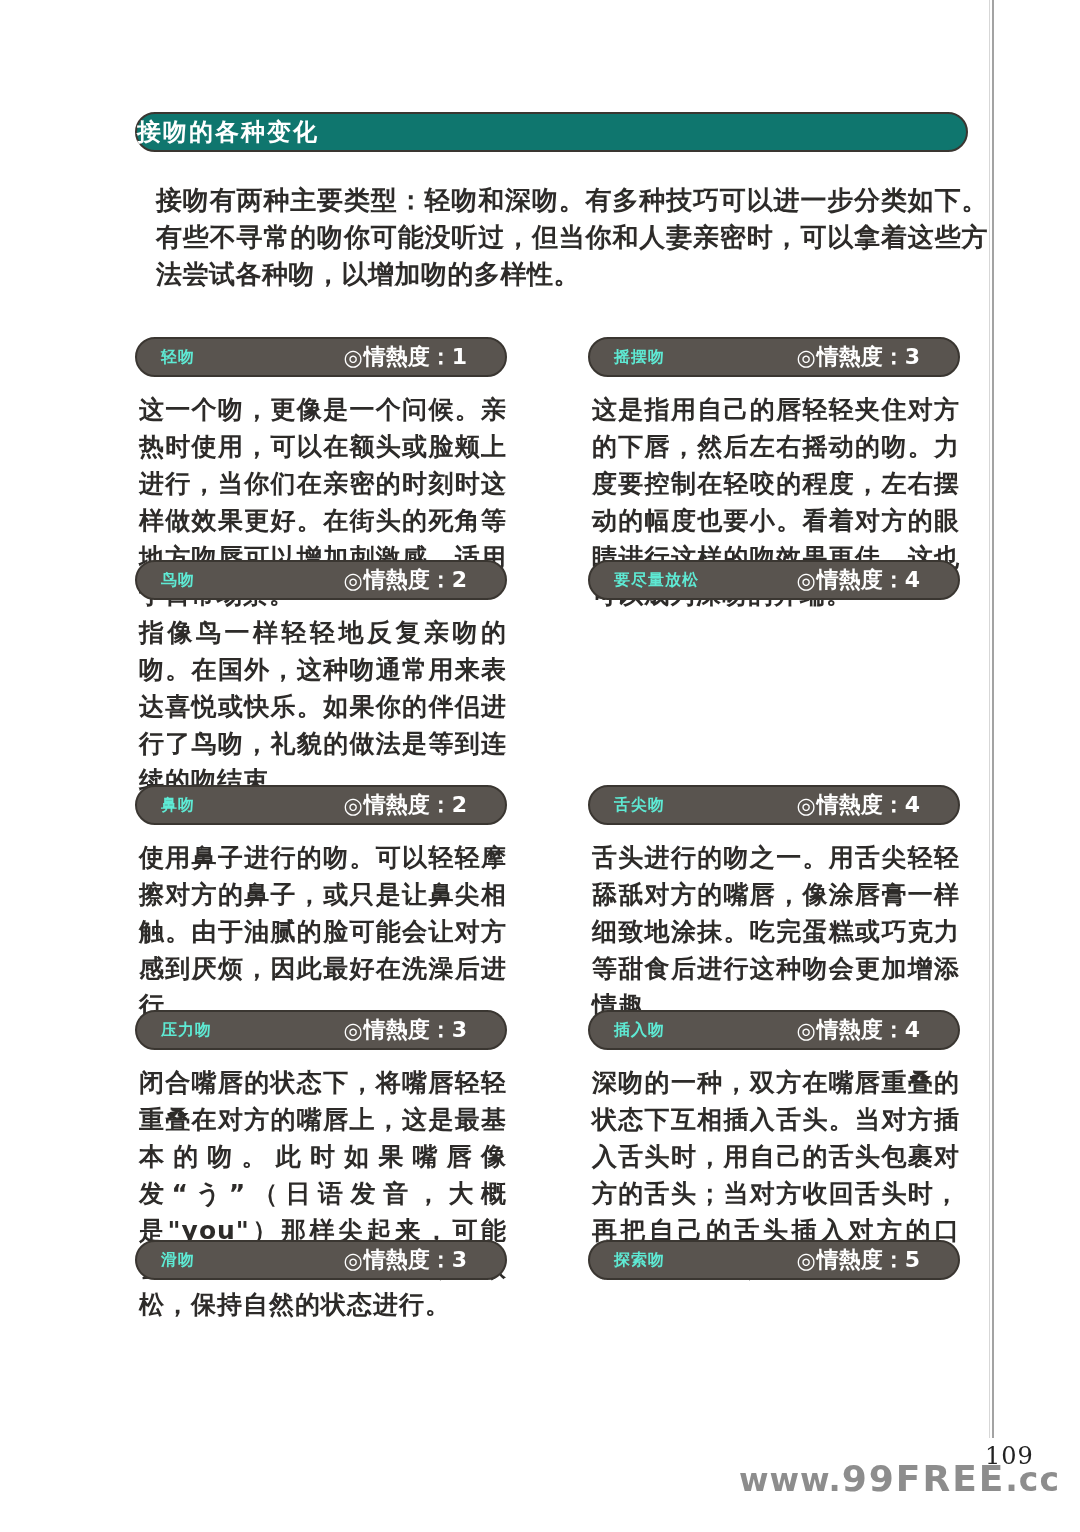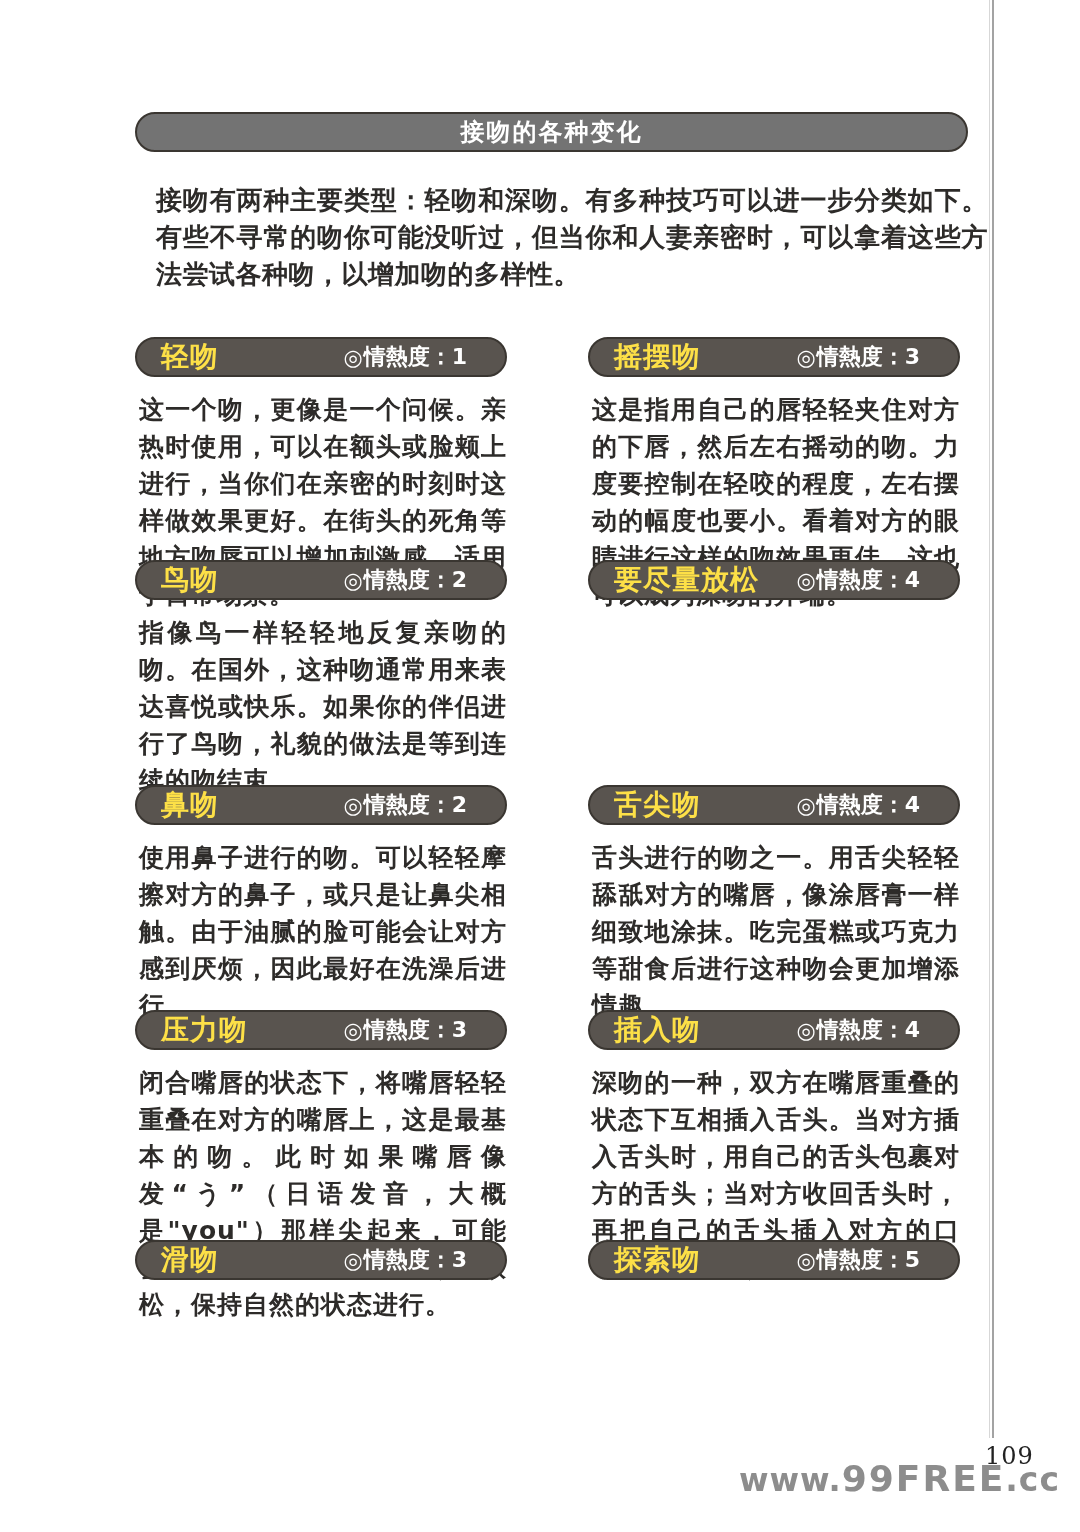--- a/index.html
+++ b/index.html
@@ -7,23 +7,23 @@
     width:1080px;height:1532px;
     background:#ffffff;
     position:relative;
     overflow:hidden;
     font-family:"DejaVu Sans",sans-serif;
     color:#2d2b29;
   }
   
   .title-bar{
     position:absolute;left:135px;top:112px;width:833px;height:40px;
-    background:#737373;border:2px solid #3a3631;border-radius:20px;
+    background:#0f766e;border:2px solid #3a3631;border-radius:20px;
     box-sizing:border-box;
-    display:flex;align-items:center;justify-content:center;
+    display:flex;align-items:center;justify-content:flex-start;
   }
   .title-bar span{
     color:#ffffff;font-size:24px;font-weight:700;letter-spacing:2px;
   }
   
   .intro{
     position:absolute;left:140px;top:166px;width:832px;
     font-size:26px;line-height:37px;font-weight:700;
     letter-spacing:0.5px;color:#2d2b29;margin:16px;
     text-align:justify;
@@ -38,21 +38,21 @@
   .row-3{top:1010px;}
   .row-4{top:1240px;}
   
   .k-bar{
     height:40px;border-radius:20px;
     background:#59544f;border:2px solid #3a3631;
     box-sizing:border-box;
     display:flex;align-items:center;justify-content:space-between;
     padding:0 38px 0 24px;
   }
-  .k-name{color:#fde047;font-size:28px;font-weight:700;letter-spacing:1px;white-space:nowrap;}
+  .k-name{color:#5eead4;font-size:16px;font-weight:700;letter-spacing:1px;white-space:nowrap;}
   .k-rate{color:#ffffff;font-size:22px;font-weight:700;white-space:nowrap;display:flex;align-items:center;}
   .k-rate .ic{font-size:22px;margin-right:1px;}
   
   .k-body{
     margin:14px 0 0 4px;width:368px;
     font-size:25px;line-height:37px;font-weight:700;
     letter-spacing:1px;color:#2d2b29;
     text-align:justify;
   }
   

